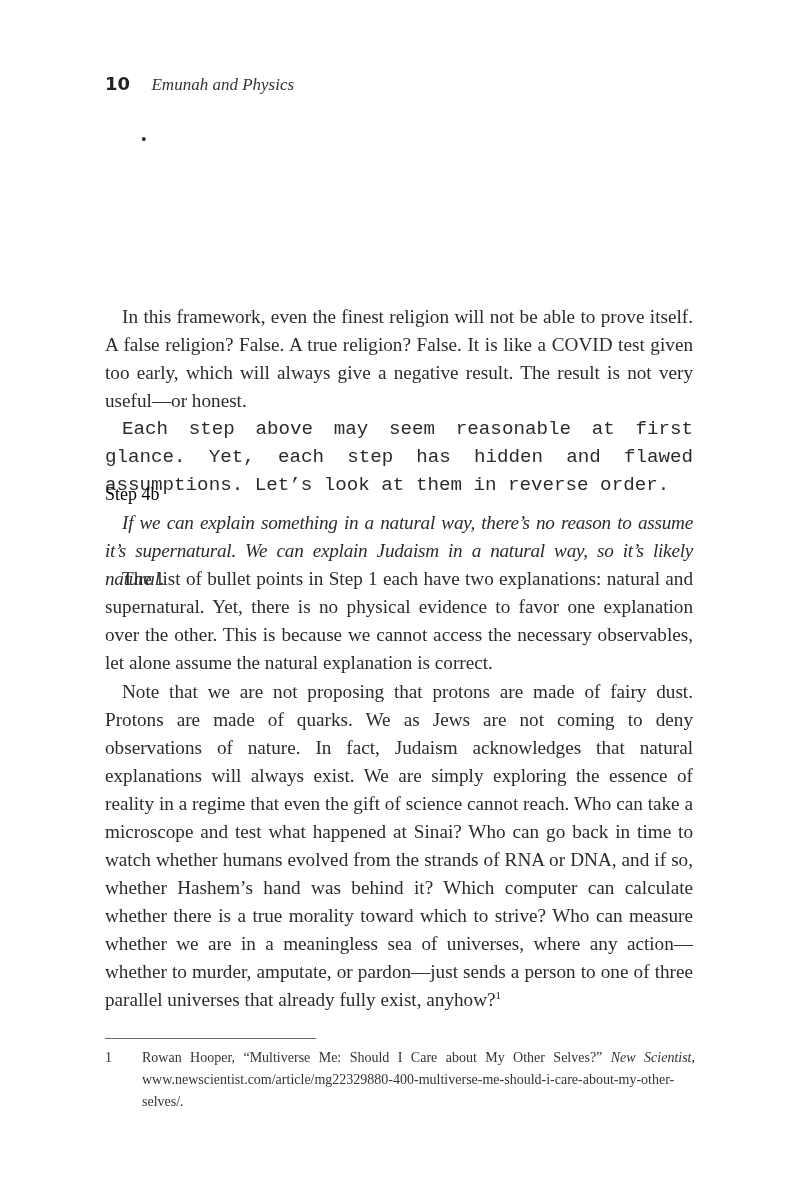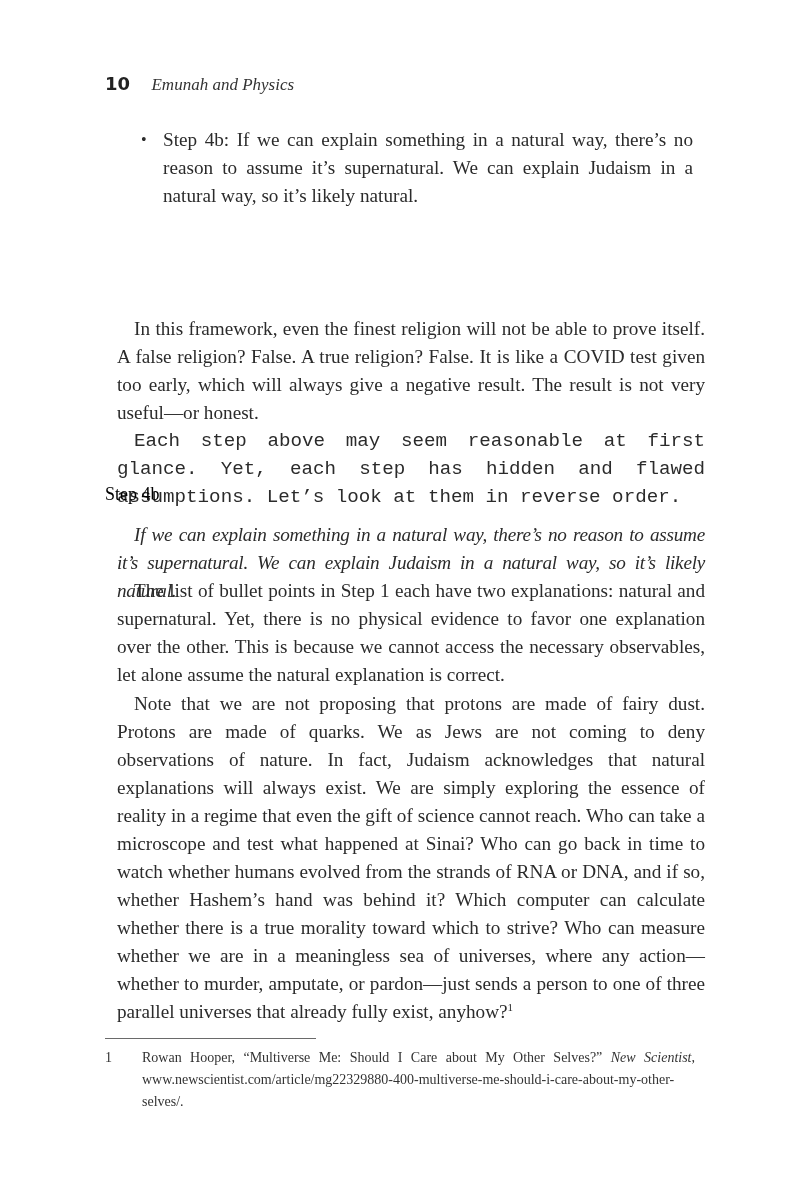--- a/index.html
+++ b/index.html
@@ -8,21 +8,21 @@
 
   .running-head { position: absolute; top: 72px; left: 105px; font-size: 17px; line-height: 24px; white-space: nowrap; text-align: center; }
   .folio { font-family: "DejaVu Sans", "Liberation Sans", sans-serif; font-weight: bold; font-size: 18px; color: #222; margin-right: 16px; }
   .book-title { font-family: "Liberation Serif", serif; font-style: italic; font-size: 17px; color: #333; }
 
   .body-text { font-family: "Liberation Serif", serif; font-size: 19.2px; line-height: 28px; text-align: justify; color: #2b2b2b; }
   .bullet-block { position: absolute; top: 126px; left: 163px; width: 530px; }
   .bullet-dot { position: absolute; left: -22px; top: 0; font-size: 16px; line-height: 28px; }
   .bullet-block p { margin: 0; }
 
-  .para { margin: 12px; text-indent: 17px; }
+  .para { margin: 0; text-indent: 17px; }
   #p1 { position: absolute; top: 303px; left: 105px; width: 588px; }
   #p2 { position: absolute; top: 415px; left: 105px; width: 588px; font-family: Liberation Mono, monospace; }
   .subhead { position: absolute; top: 482px; left: 105px; font-family: "Liberation Serif", serif; font-size: 18px; line-height: 24px; color: #000000; }
   #p3 { position: absolute; top: 509px; left: 105px; width: 588px; font-style: italic; letter-spacing: -0.25px; }
   #p4 { position: absolute; top: 565px; left: 105px; width: 588px; }
   #p5 { position: absolute; top: 678px; left: 105px; width: 588px; }
 
   sup { font-size: 11px; line-height: 0; vertical-align: 7px; }
 
   .fn-rule { position: absolute; top: 1038px; left: 105px; width: 211px; height: 0; border-top: 1.5px solid #6a6a6a; }
@@ -34,21 +34,20 @@
 </head>
 <body>
 
 <div class="running-head">
   <span class="folio">10</span>
   <span class="book-title">Emunah and Physics</span>
 </div>
 
 <div class="bullet-block body-text">
   <span class="bullet-dot">•</span>
-  <p>Step 4b: If we can explain something in a natural way, there’s no reason to assume it’s supernatural. We can explain Judaism in a natural way, so it’s likely natural.</p>
 </div>
 
 <p id="p1" class="para body-text">In this framework, even the finest religion will not be able to prove itself. A false religion? False. A true religion? False. It is like a COVID test given too early, which will always give a negative result. The result is not very useful—or honest.</p>
 <p id="p2" class="para body-text">Each step above may seem reasonable at first glance. Yet, each step has hidden and flawed assumptions. Let’s look at them in reverse order.</p>
 
 <div class="subhead">Step 4b</div>
 
 <p id="p3" class="para body-text">If we can explain something in a natural way, there’s no reason to assume it’s supernatural. We can explain Judaism in a natural way, so it’s likely natural.</p>
 <p id="p4" class="para body-text">The list of bullet points in Step 1 each have two explanations: natural and supernatural. Yet, there is no physical evidence to favor one expla­nation over the other. This is because we cannot access the necessary observables, let alone assume the natural explanation is correct.</p>
 <p id="p5" class="para body-text"><span>Note that we are not proposing that protons are made of fairy dust. Protons are made of quarks. We as Jews are not coming to deny observations of nature. In fact, Judaism acknowledges that natural explanations will always exist. We are simply exploring the essence of reality in a regime that even the gift of science cannot reach. Who can take a microscope and test what happened at Sinai? Who can go back in time to watch whether humans evolved from the strands of RNA or DNA, and if so, whether Hashem’s hand was behind it? Which computer can calculate whether there is a true morality toward which to strive? Who can measure whether we are in a meaningless sea of universes, where any action—whether to murder, amputate, or pardon—just sends a person to one of three parallel universes that already fully exist, anyhow?</span><sup>1</sup></p>

